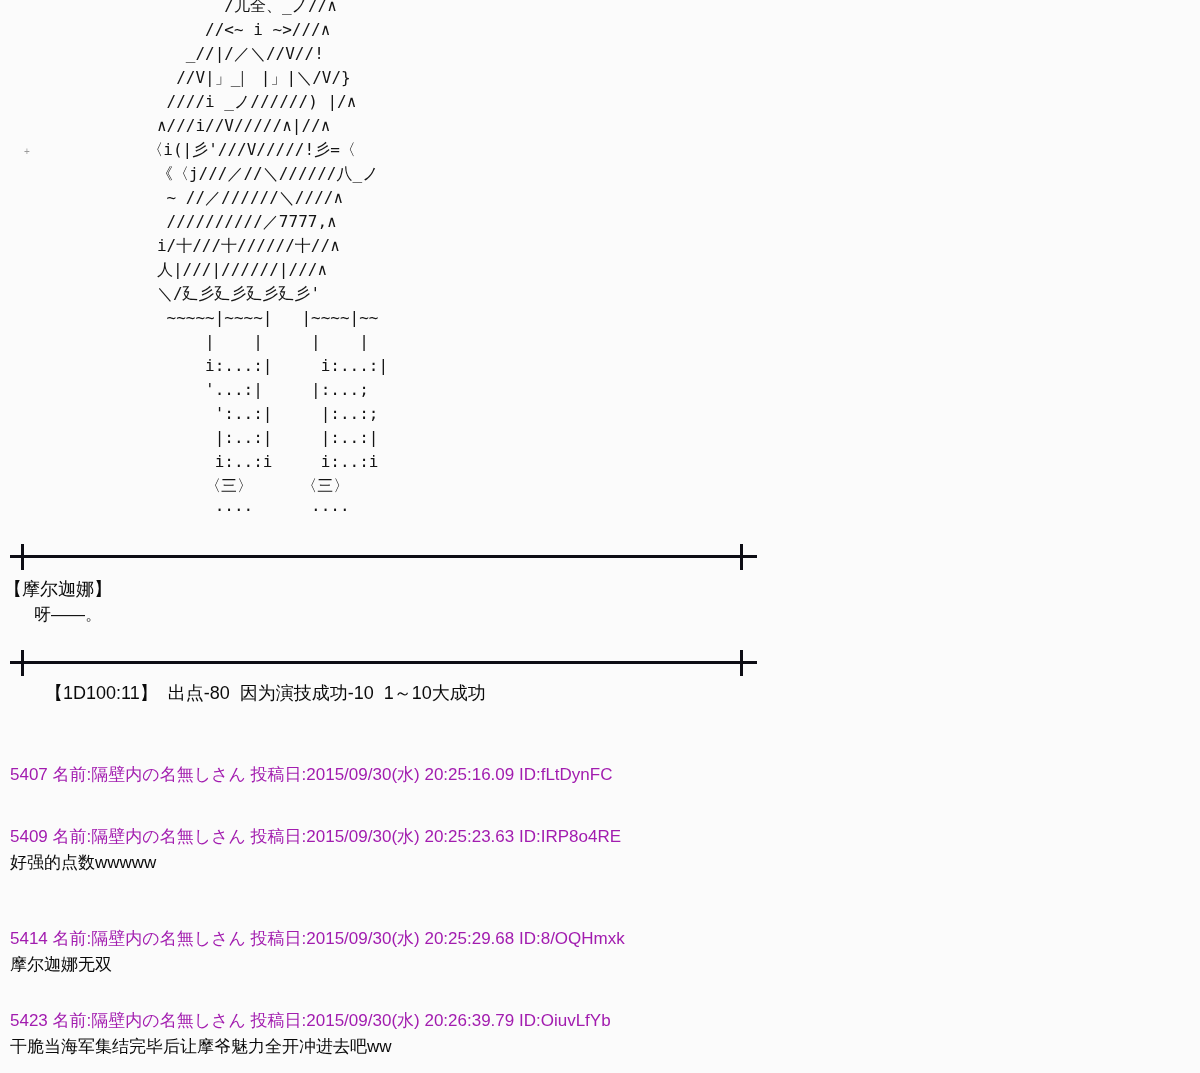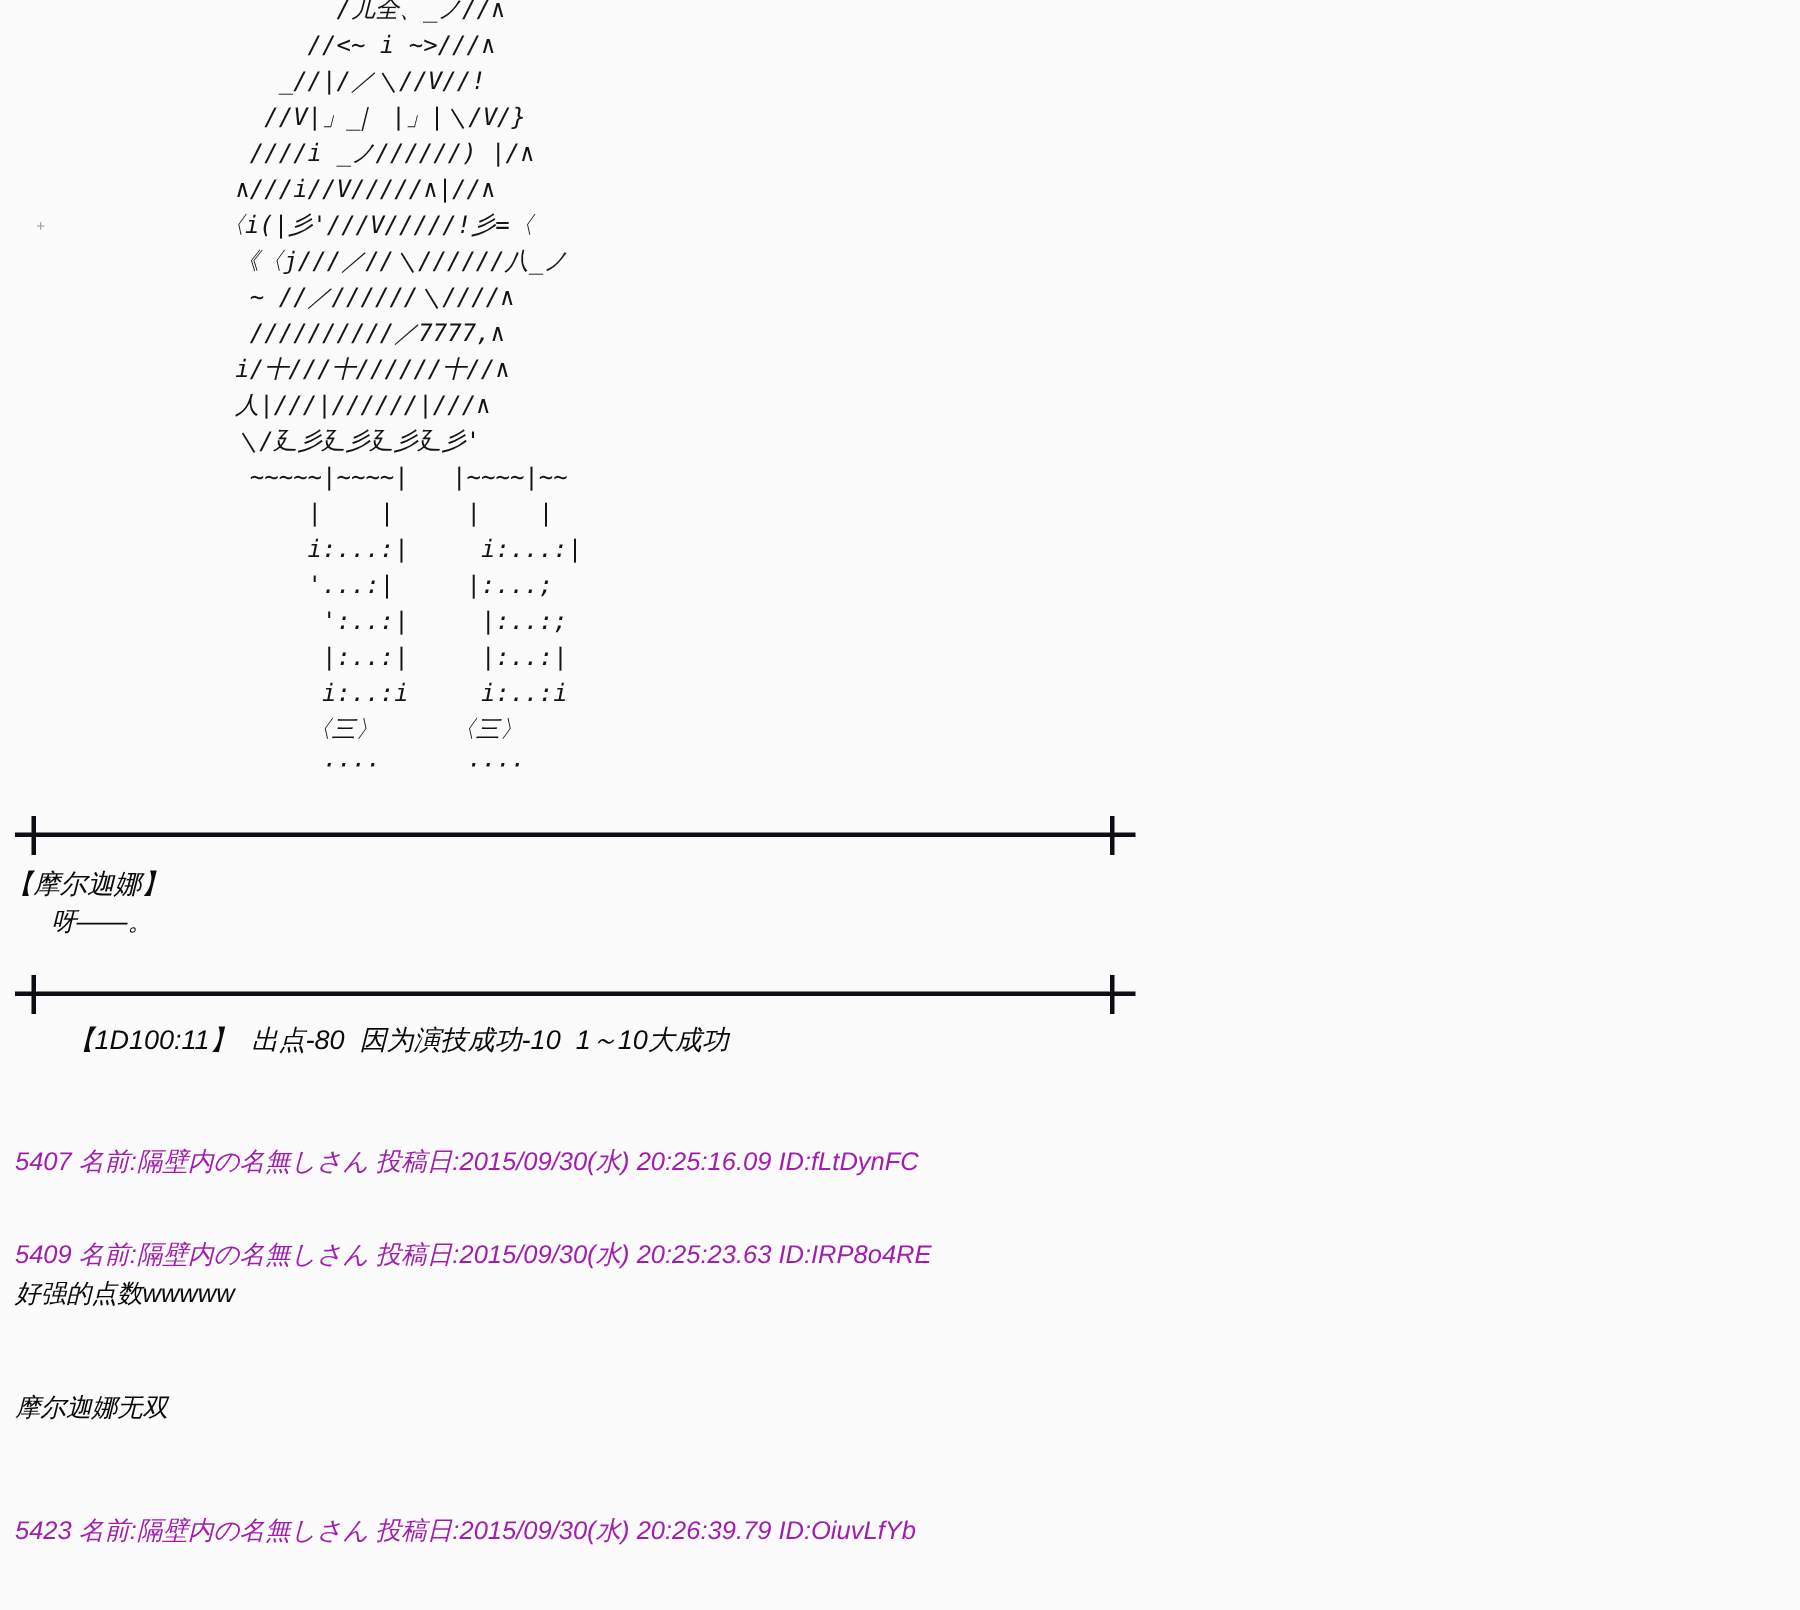--- a/index.html
+++ b/index.html
@@ -8,21 +8,20 @@
     background: #fbfbfb;
   }
   #screen {
     position: relative;
     width: 984px;
     height: 1073px;
     background: #fbfbfb;
     overflow: hidden;
     color: #0a0a0a;
     font-family: "Liberation Sans", sans-serif;
-    font-style: italic;
   }
   
   #aa {
     position: absolute;
     left: 128px;
     top: -6px;
     margin: 0;
     font-family: "DejaVu Sans Mono", monospace;
     font-size: 16px;
     line-height: 24px;
@@ -128,20 +127,22 @@
   <div class="post" style="top:762px;">
     <div class="post-header">5407 名前:隔壁内の名無しさん 投稿日:2015/09/30(水) 20:25:16.09 ID:fLtDynFC</div>
   </div>
 
   <div class="post" style="top:824px;">
     <div class="post-header">5409 名前:隔壁内の名無しさん 投稿日:2015/09/30(水) 20:25:23.63 ID:IRP8o4RE</div>
     <div class="post-body">好强的点数wwwww</div>
   </div>
 
   <div class="post" style="top:926px;">
+    <div class="post-header">5414 名前:隔壁内の名無しさん 投稿日:2015/09/30(水) 20:25:29.68 ID:8/OQHmxk</div>
     <div class="post-body">摩尔迦娜无双</div>
   </div>
 
   <div class="post" style="top:1008px;">
     <div class="post-header">5423 名前:隔壁内の名無しさん 投稿日:2015/09/30(水) 20:26:39.79 ID:OiuvLfYb</div>
+    <div class="post-body">干脆当海军集结完毕后让摩爷魅力全开冲进去吧ww</div>
   </div>
 
 </div>
 
 </body></html>

